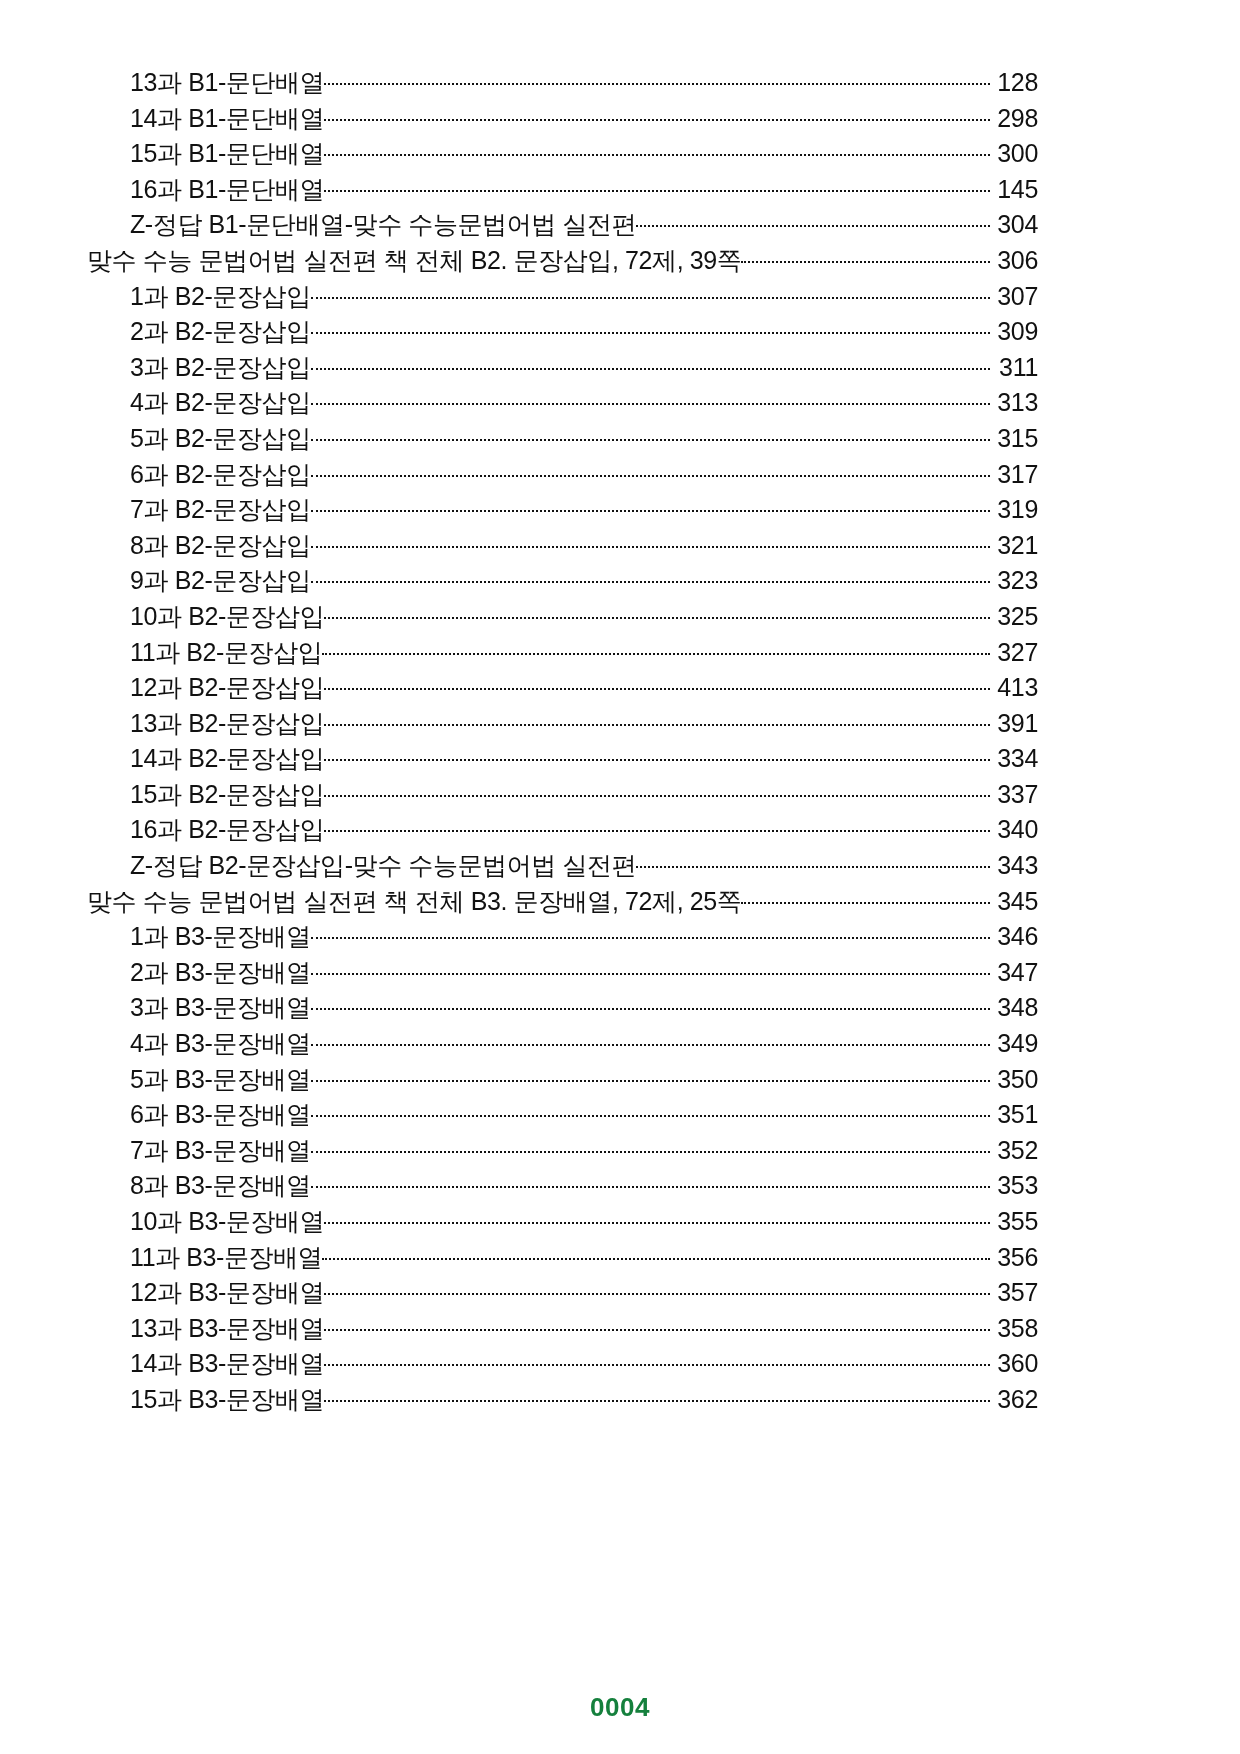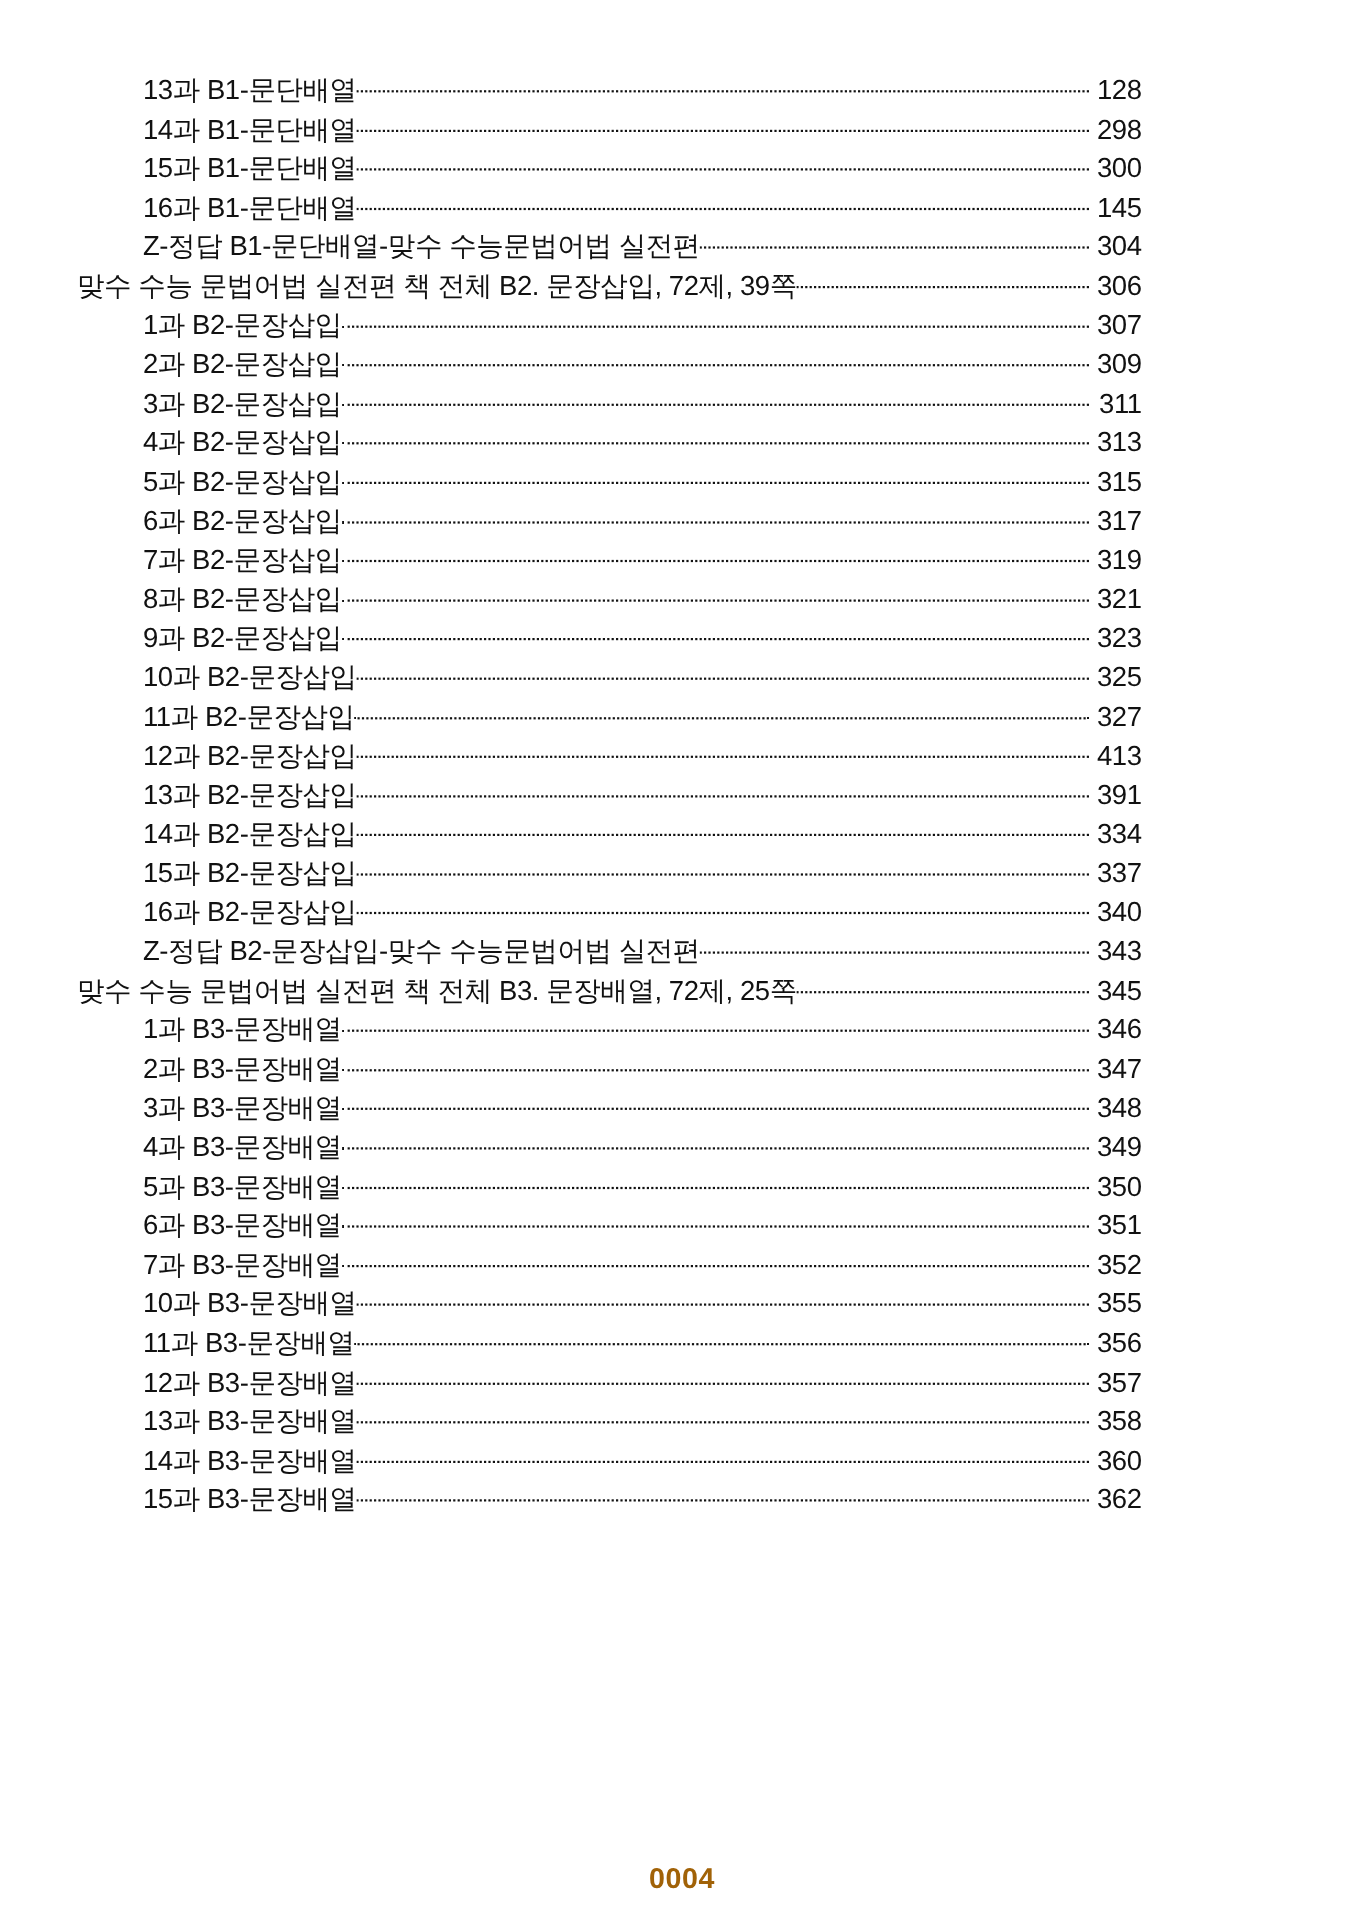--- a/index.html
+++ b/index.html
@@ -49,21 +49,21 @@
     flex: 0 0 auto;
     color: #111111;
   }
 
   
   .toc-row.level-item .toc-label {
     margin-left: 60px;
   }
   
   .toc-row.level-section .toc-label {
-    margin-left: 0px;
+    margin-left: 17px;
     text-align: center;
   }
 
   .toc-leader {
     flex: 1 1 auto;
     min-width: 4px;
     position: relative;
     height: 1em;
     overflow: hidden;
     margin: 0 0px 0 0px;
@@ -91,21 +91,21 @@
     position: absolute;
     left: 0;
     top: 1692px;
     width: 1240px;
     text-align: center;
   }
   #footer .folio {
     font-size: 26px;
     font-weight: bold;
     letter-spacing: 0.5px;
-    color: #a16207;
+    color: #15803d;
     font-family: "Liberation Sans", "DejaVu Sans", sans-serif;
   }
 </style>
 </head>
 <body>
 
 <div id="page">
 
   <div id="toc">
       <div class="toc-row level-item">
@@ -257,20 +257,25 @@
         <span class="toc-label">6과 B3-문장배열</span>
         <span class="toc-leader"></span>
         <span class="toc-page">351</span>
       </div>
       <div class="toc-row level-item">
         <span class="toc-label">7과 B3-문장배열</span>
         <span class="toc-leader"></span>
         <span class="toc-page">352</span>
       </div>
       <div class="toc-row level-item">
+        <span class="toc-label">8과 B3-문장배열</span>
+        <span class="toc-leader"></span>
+        <span class="toc-page">353</span>
+      </div>
+      <div class="toc-row level-item">
         <span class="toc-label">10과 B3-문장배열</span>
         <span class="toc-leader"></span>
         <span class="toc-page">355</span>
       </div>
       <div class="toc-row level-item">
         <span class="toc-label">11과 B3-문장배열</span>
         <span class="toc-leader"></span>
         <span class="toc-page">356</span>
       </div>
       <div class="toc-row level-item">

